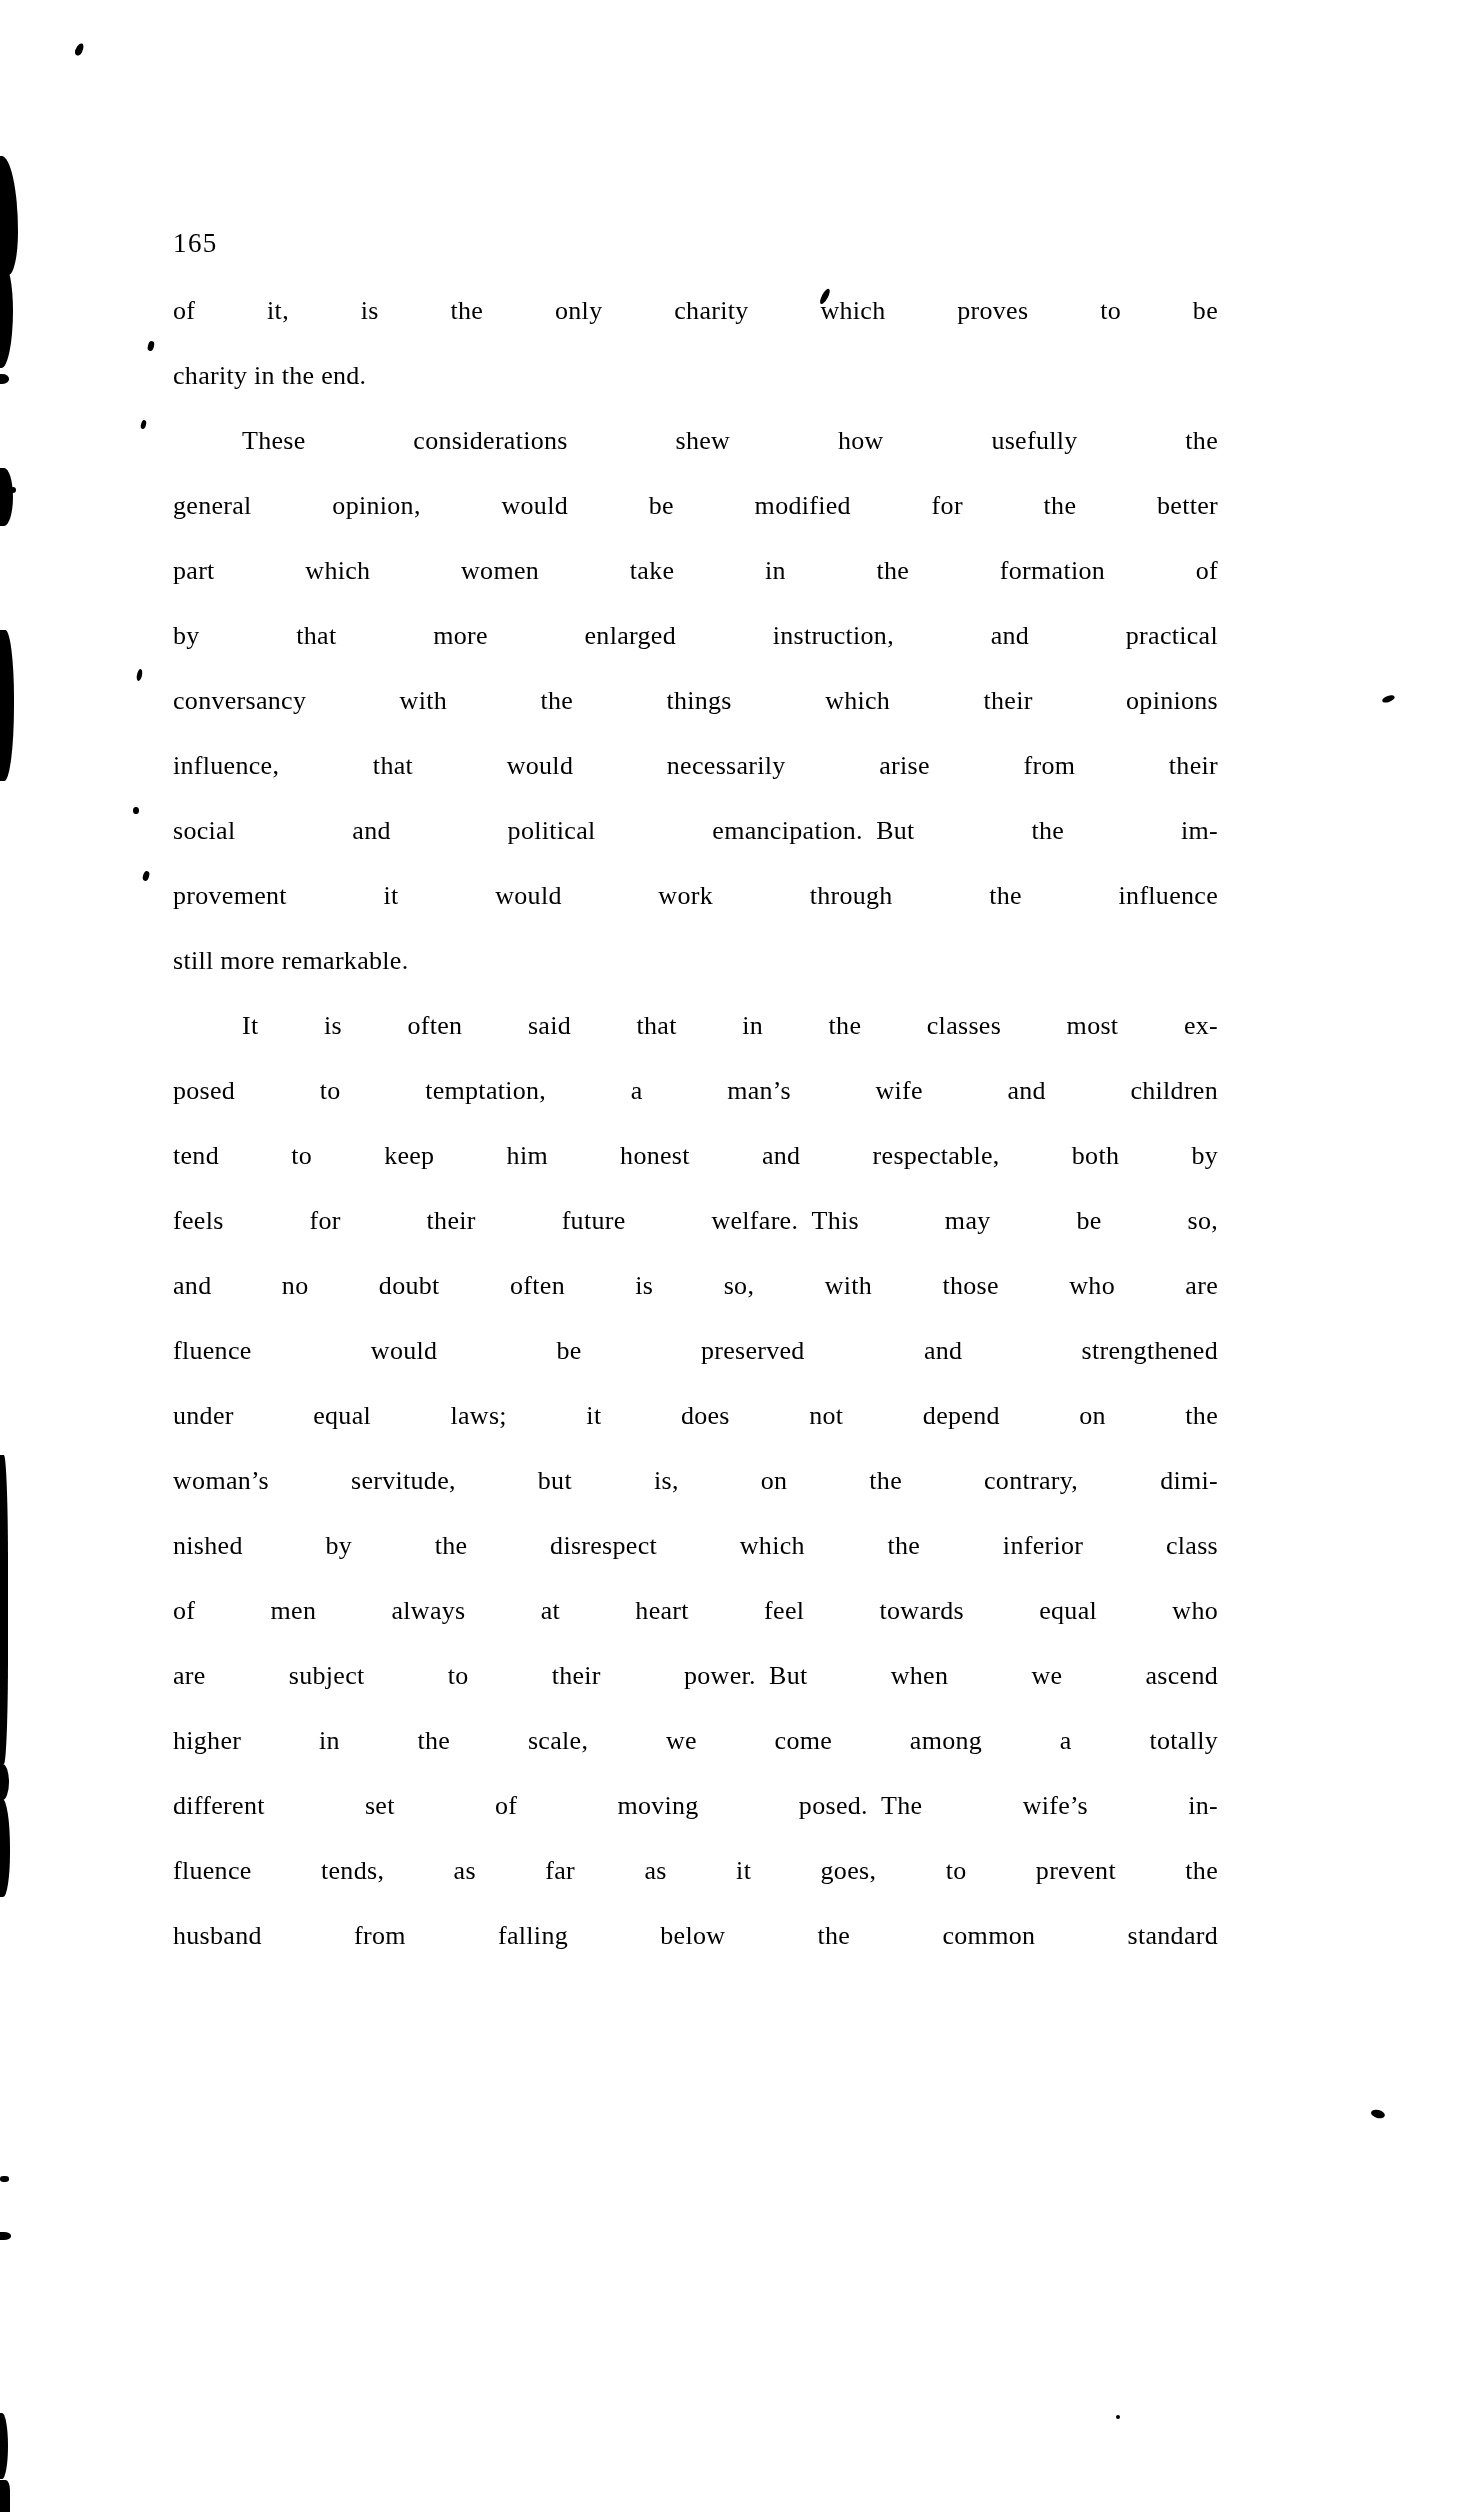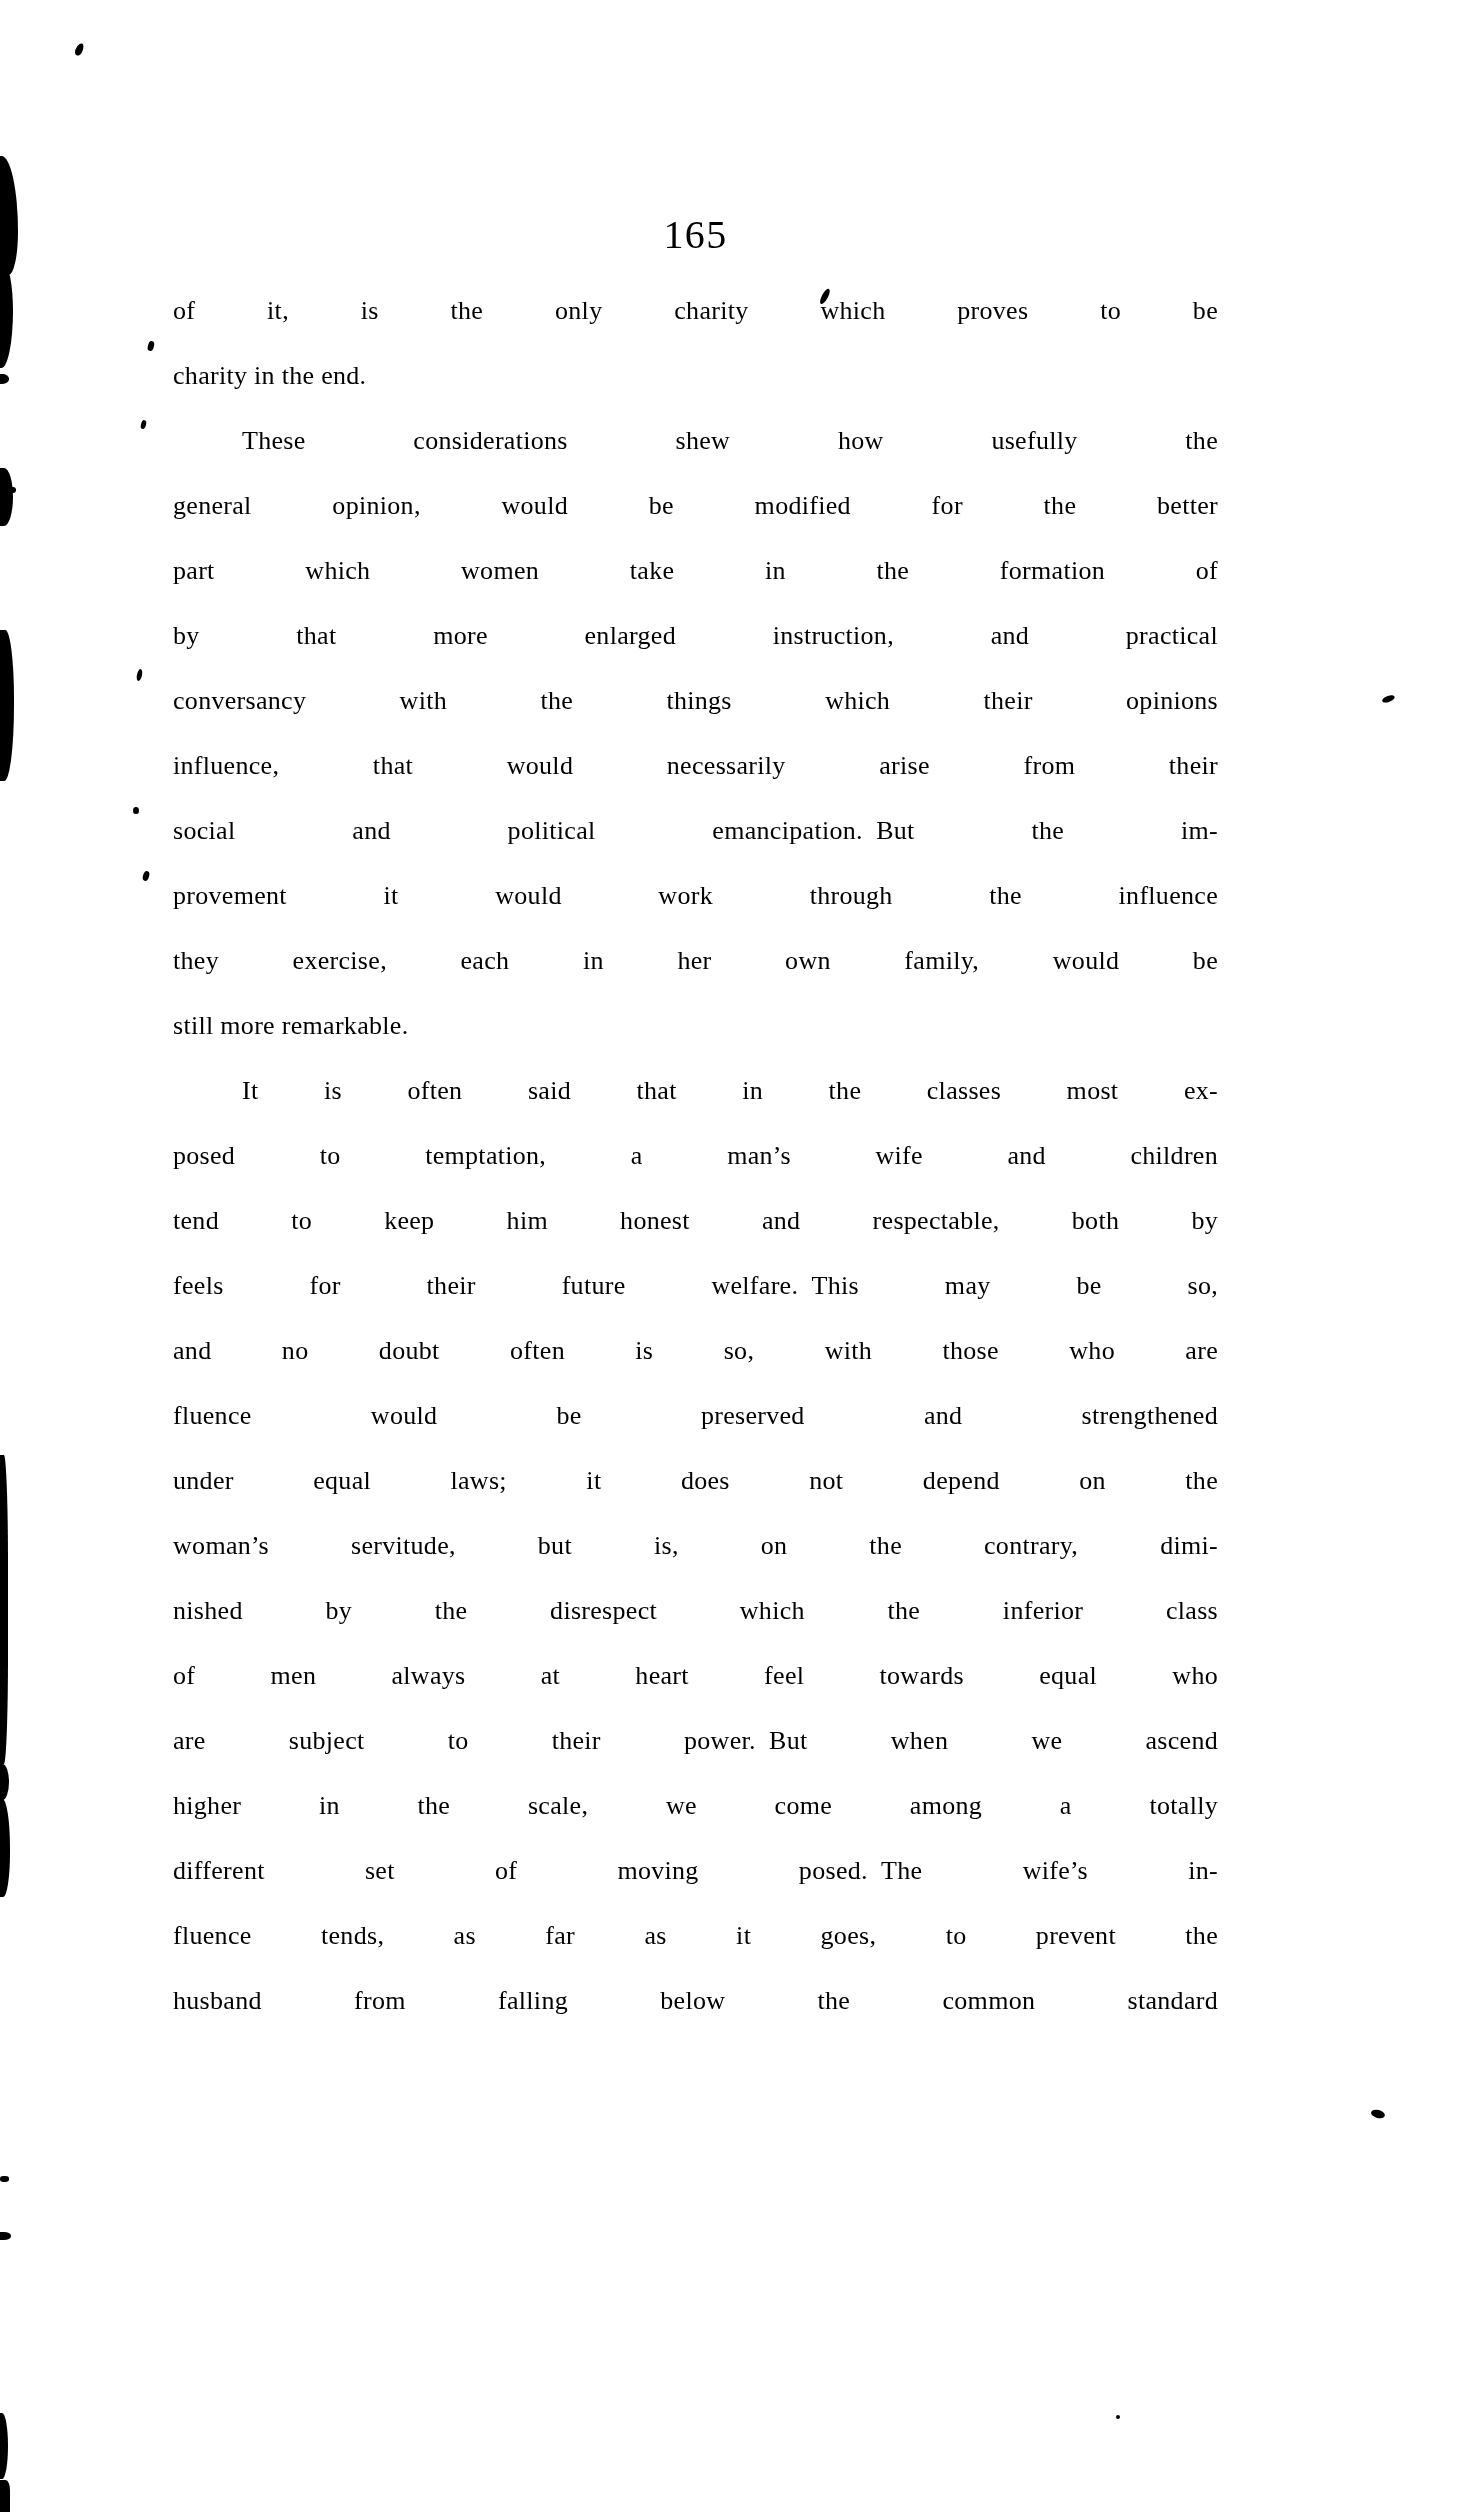--- a/index.html
+++ b/index.html
@@ -12,24 +12,23 @@
     width: 1459px;
     height: 2512px;
     background: #ffffff;
     overflow: hidden;
     font-family: "Liberation Serif", "DejaVu Serif", serif;
     color: #000000;
   }
   .page-number {
     position: absolute;
     left: 173px;
-    top: 211px;
+    top: 228px;
     width: 1045px;
-    text-align: center;
-    font-size: 40px;
+    font-size: 27px;
     letter-spacing: 1.4px;
     color: #000;
   }
   .text-block {
     position: absolute;
     left: 173px;
     top: 278px;
     width: 1045px;
     font-size: 26px;
     line-height: 65px;
@@ -66,21 +65,20 @@
       <div class="line">of it, is the only charity which proves to be</div>
       <div class="line no-just">charity in the end.</div>
       <div class="line indent">These considerations shew how usefully the</div>
       <div class="line">general opinion, would be modified for the better</div>
       <div class="line">part which women take in the formation of</div>
       <div class="line">by that more enlarged instruction, and practical</div>
       <div class="line">conversancy with the things which their opinions</div>
       <div class="line">influence, that would necessarily arise from their</div>
       <div class="line">social and political emancipation. But the im-</div>
       <div class="line">provement it would work through the influence</div>
-      <div class="line">they exercise, each in her own family, would be</div>
       <div class="line no-just">still more remarkable.</div>
       <div class="line indent">It is often said that in the classes most ex-</div>
       <div class="line">posed to temptation, a man’s wife and children</div>
       <div class="line">tend to keep him honest and respectable, both by</div>
       <div class="line">feels for their future welfare. This may be so,</div>
       <div class="line">and no doubt often is so, with those who are</div>
       <div class="line">fluence would be preserved and strengthened</div>
       <div class="line">under equal laws; it does not depend on the</div>
       <div class="line">woman’s servitude, but is, on the contrary, dimi-</div>
       <div class="line">nished by the disrespect which the inferior class</div>

